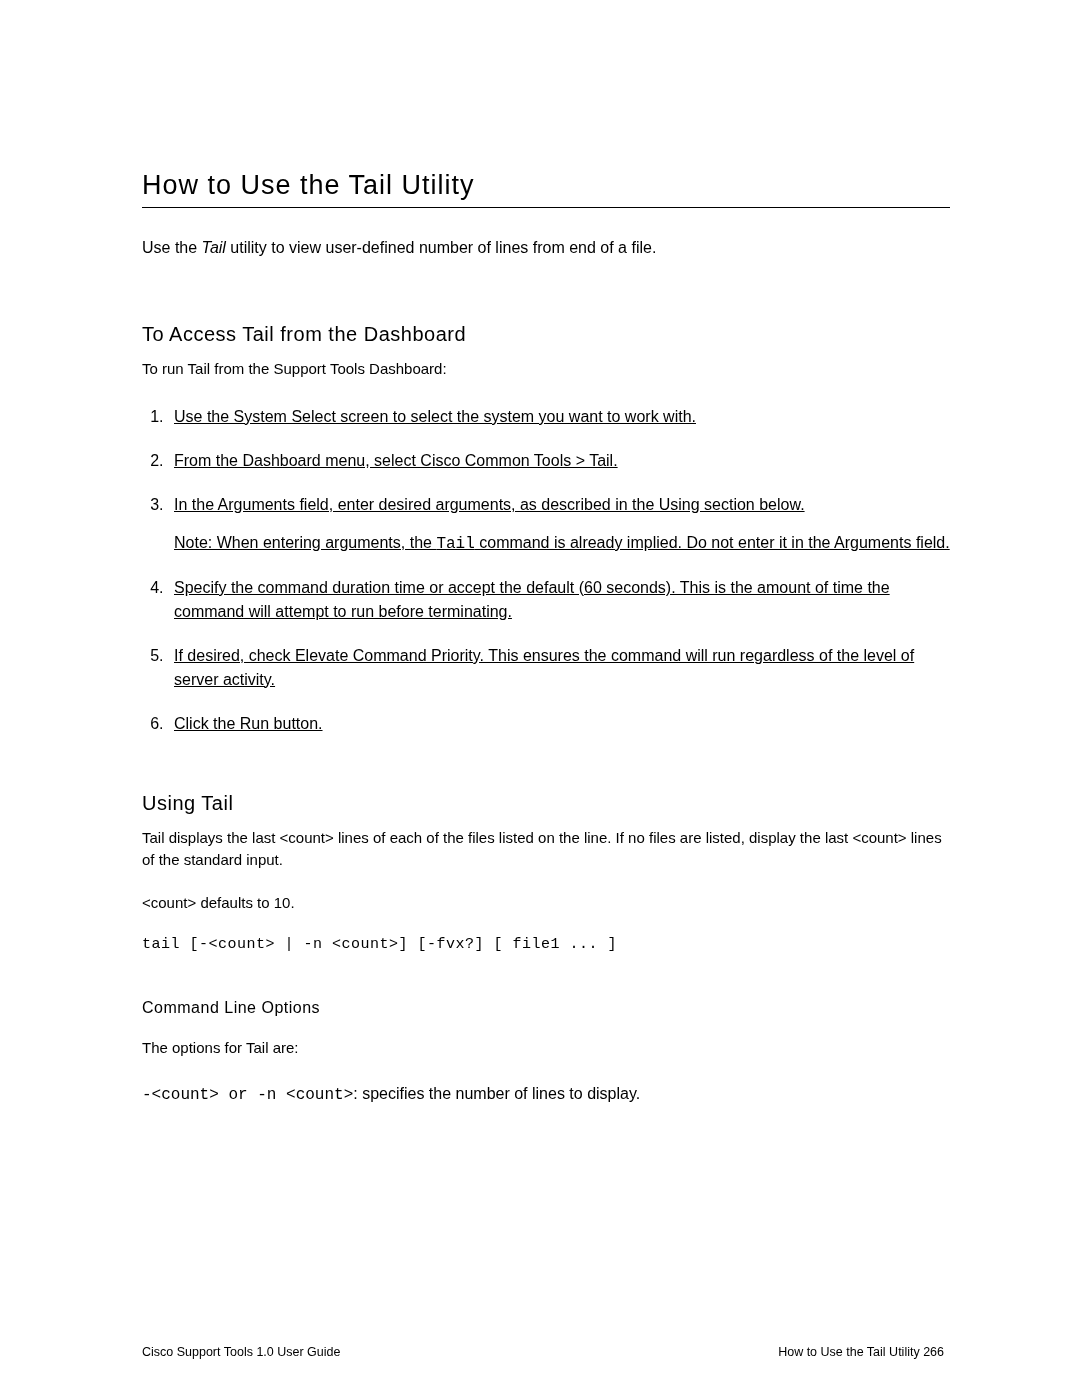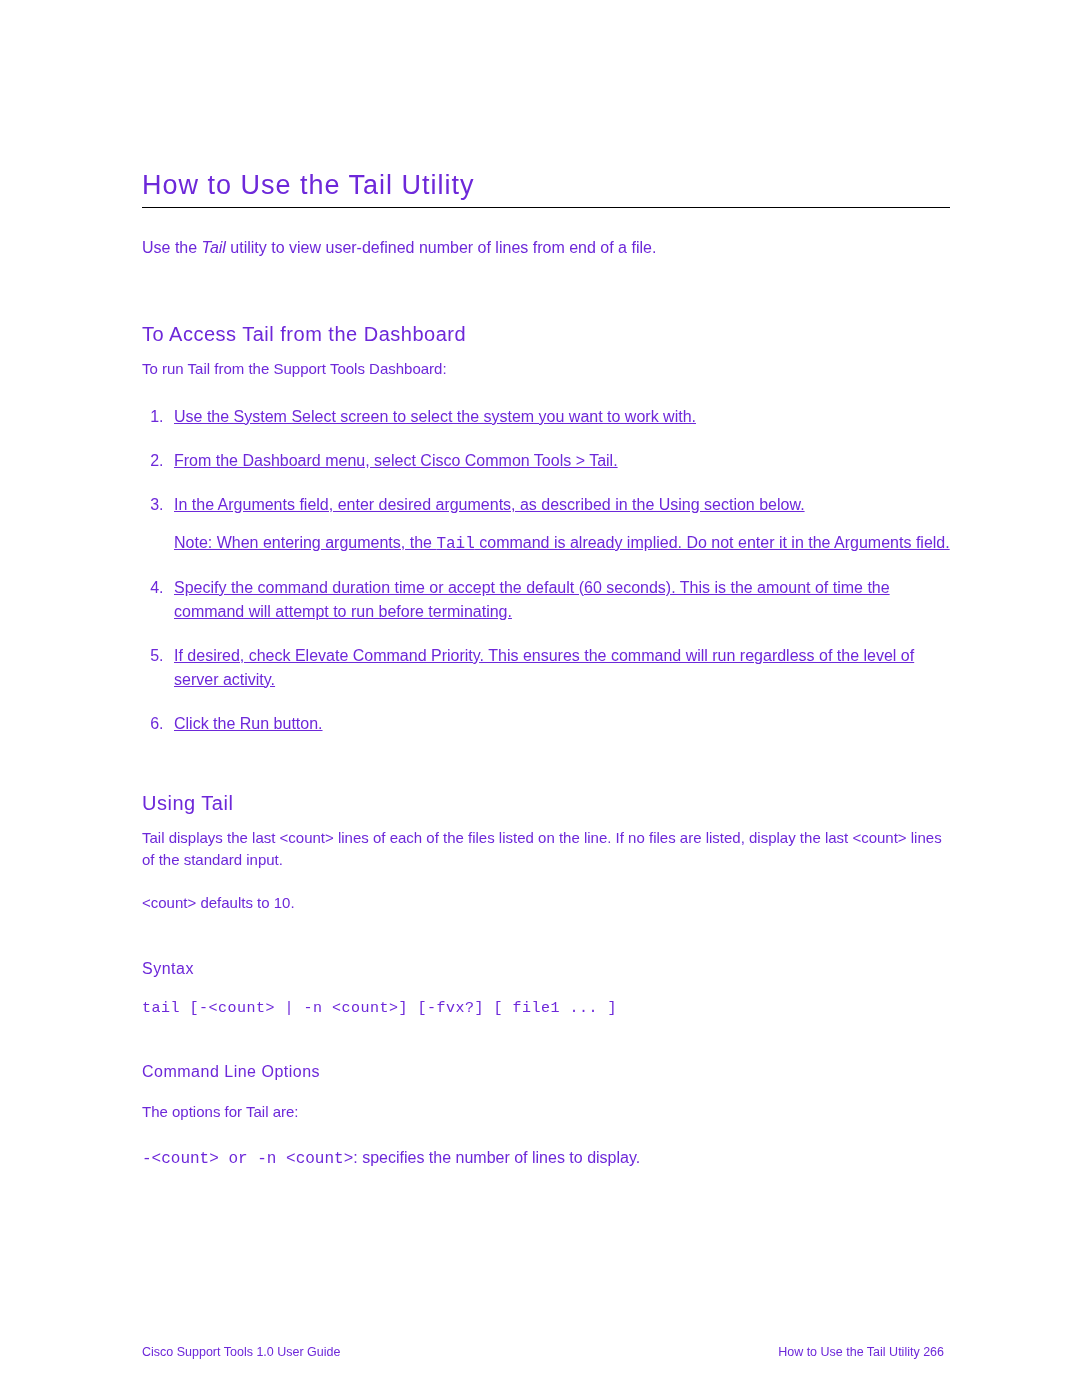--- a/index.html
+++ b/index.html
@@ -9,21 +9,21 @@
     background: #ffffff;
     width: 1080px;
     height: 1397px;
   }
   .page {
     box-sizing: border-box;
     width: 1080px;
     height: 1397px;
     padding: 170px 130px 0 142px;
     font-family: Verdana, Geneva, sans-serif;
-    color: #6d28d9;
+    color: #000000;
     position: relative;
   }
   h1.title {
     font-size: 27px;
     font-weight: 400;
     letter-spacing: 1px;
     margin: 0 0 6px 0;
     padding-bottom: 6px;
     border-bottom: 1.5px solid #000;
   }
@@ -117,21 +117,20 @@
     <li>Specify the command duration time or accept the default (60 seconds). This is the amount of time the command will attempt to run before terminating.</li>
     <li>If desired, check Elevate Command Priority. This ensures the command will run regardless of the level of server activity.</li>
     <li>Click the Run button.</li>
   </ol>
 
   <h2 class="section" style="margin-top:56px">Using Tail</h2>
 
   <p class="body">Tail displays the last &lt;count&gt; lines of each of the files listed on the line. If no files are listed, display the last &lt;count&gt; lines of the standard input.</p>
   <p class="body" style="margin-top:20px">&lt;count&gt; defaults to 10.</p>
 
-  <h3 class="sub">Syntax</h3>
   <p class="syntax-line">tail [-&lt;count&gt; | -n &lt;count&gt;] [-fvx?] [ file1 ... ]</p>
 
   <h3 class="sub">Command Line Options</h3>
   <p class="body" style="margin-top:20px">The options for Tail are:</p>
   <p class="opt-line">
     <span class="mono">-&lt;count&gt; or -n &lt;count&gt;</span><span>: specifies the number of lines to display.</span>
   </p>
 
   <div class="footer">
     <span>Cisco Support Tools 1.0 User Guide</span>

